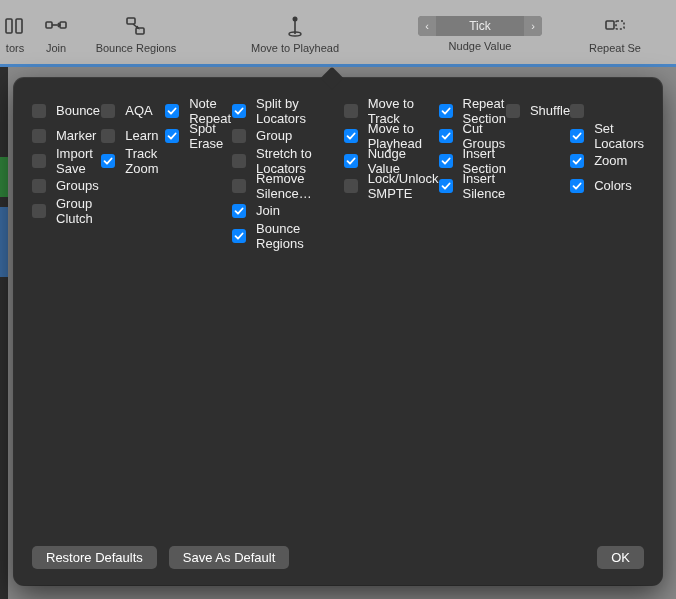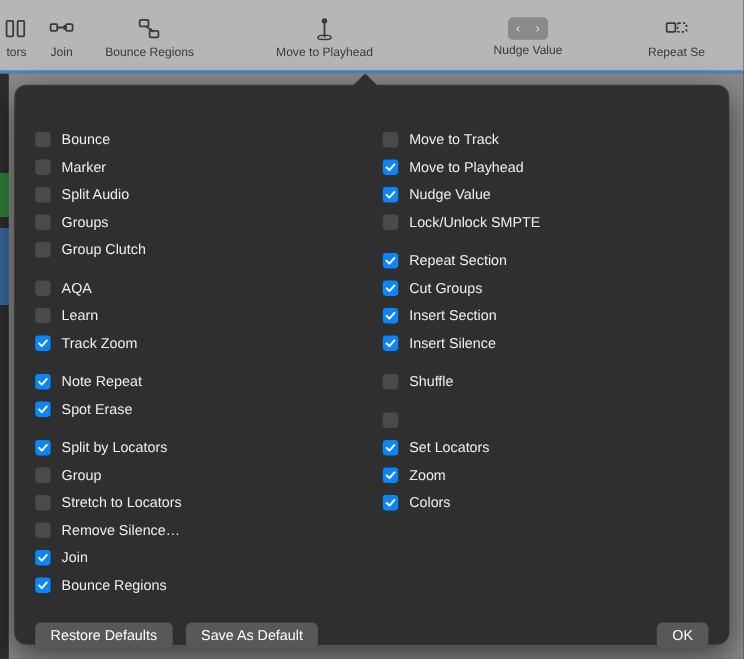--- a/index.html
+++ b/index.html
@@ -85,21 +85,21 @@
     width: 16px; height: 16px;
     background: #2f2f2f;
     transform: rotate(45deg);
     border-top-left-radius: 2px;
   }
   .columns {
     flex: 1;
     display: flex;
     gap: 20px;
   }
-  .col { flex: 1; display: flex; flex-direction: column; margin-top: 16px; }
+  .col { flex: 1; display: flex; flex-direction: row; }
   .group { margin-bottom: 10px; }
   .row {
     display: flex;
     align-items: center;
     gap: 10px;
     height: 25px;
     cursor: default;
   }
   .cb {
     width: 14px; height: 14px;
@@ -172,20 +172,21 @@
           <ellipse cx="12" cy="19" rx="6" ry="2" fill="none" stroke="#3a3a3a" stroke-width="1.4"></ellipse>
           <circle cx="12" cy="4" r="2.5" fill="#3a3a3a"></circle>
         </svg>
     </span>
     <span>Move to Playhead</span>
   </div>
 
   <div class="tool-item" style="width:160px">
     <div class="nudge-control">
       <div class="seg arrow">‹</div>
+      <div class="seg val">Tick</div>
       <div class="seg arrow">›</div>
     </div>
     <span>Nudge Value</span>
   </div>
 
   <div class="tool-item" style="width:110px">
     <span class="icon">
       <svg viewBox="0 0 24 22">
           <rect x="3" y="6" width="8" height="8" rx="1" fill="none" stroke="#3a3a3a" stroke-width="1.6"></rect>
           <rect x="13" y="6" width="8" height="8" rx="1" fill="none" stroke="#3a3a3a" stroke-width="1.6" stroke-dasharray="2 2"></rect>
@@ -205,21 +206,21 @@
           <div class="row">
             <div class="cb off"></div>
             <span class="row-label">Bounce</span>
           </div>
           <div class="row">
             <div class="cb off"></div>
             <span class="row-label">Marker</span>
           </div>
           <div class="row">
             <div class="cb off"></div>
-            <span class="row-label">Split Audio</span>
+            <span class="row-label">Import Save</span>
           </div>
           <div class="row">
             <div class="cb off"></div>
             <span class="row-label">Groups</span>
           </div>
           <div class="row">
             <div class="cb off"></div>
             <span class="row-label">Group Clutch</span>
           </div>
         </div>

